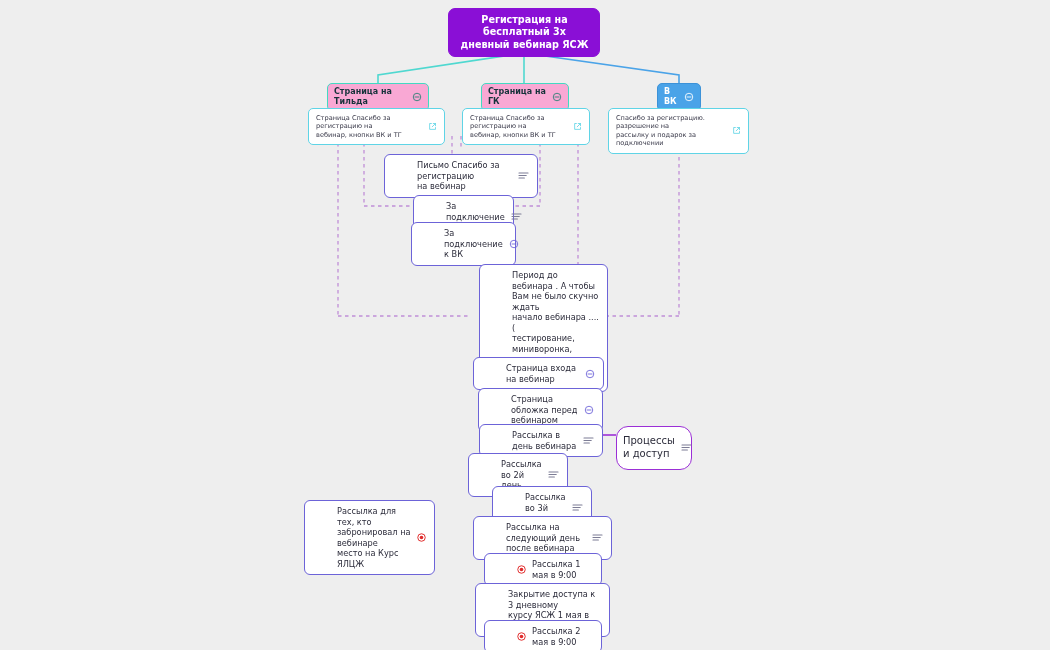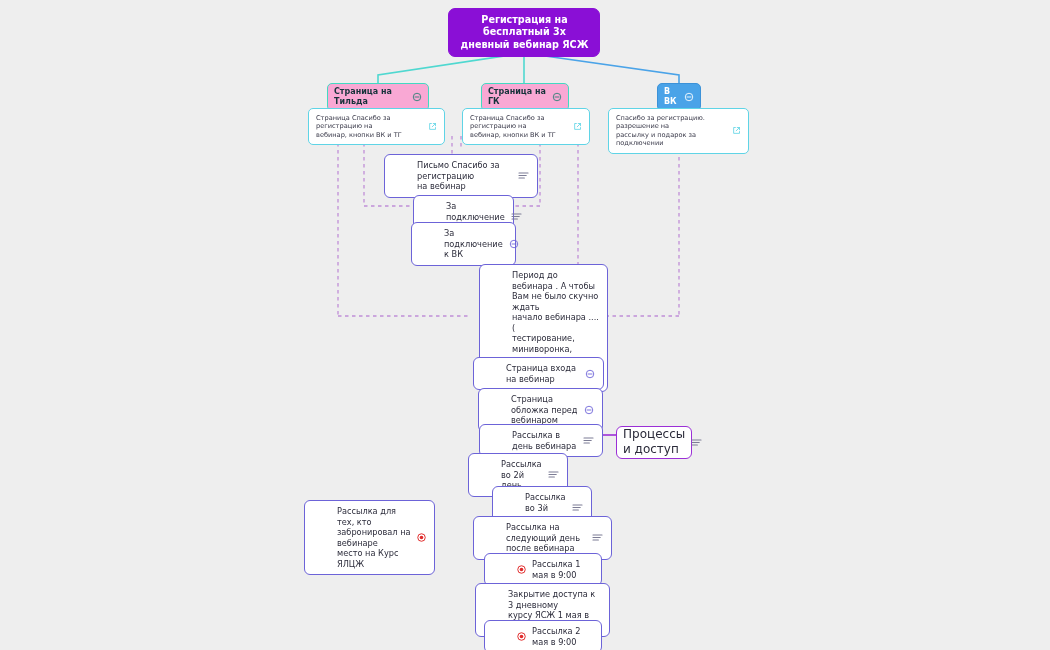--- a/index.html
+++ b/index.html
@@ -96,23 +96,23 @@
     color: #3a3a4a;
     font-size: 6.6px;
     padding: 5px 7px;
     line-height: 1.45;
   }
 
   
   .n-purple { font-size: 8.2px; padding-left: 32px; }
   .n-bright {
     border: 1.6px solid #9b2fd6;
-    border-radius: 6px;
-    font-size: 12px;
-    padding: 0 6px;
+    border-radius: 12px;
+    font-size: 10px;
+    padding: 8px 6px;
   }
 
   
   .ico-ext { width: 9px; height: 9px; display:block; }
   .ico-circ { width: 10px; height: 10px; display:block; }
   .ico-lines { width: 11px; height: 9px; display:block; }
   .ico-rec { width: 9px; height: 9px; display:block; }
 </style>
 </head>
 <body>

